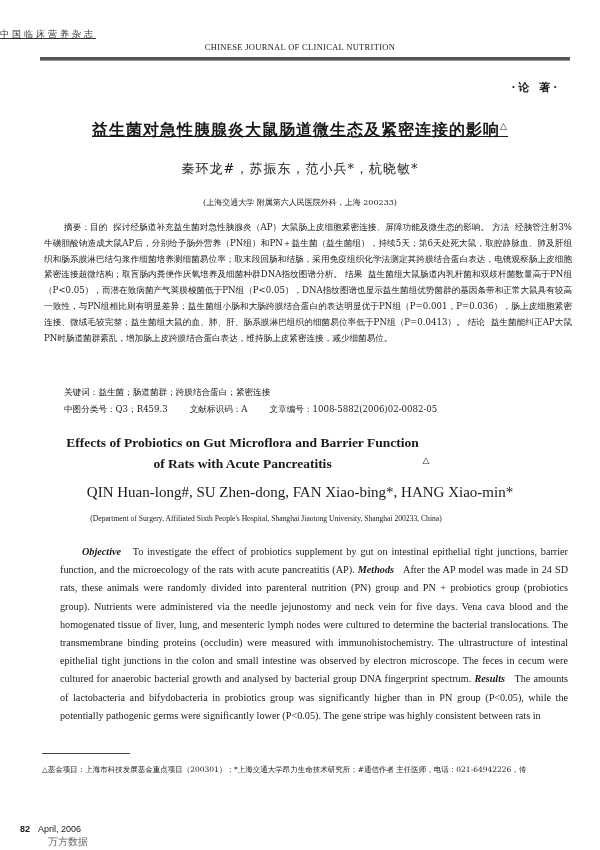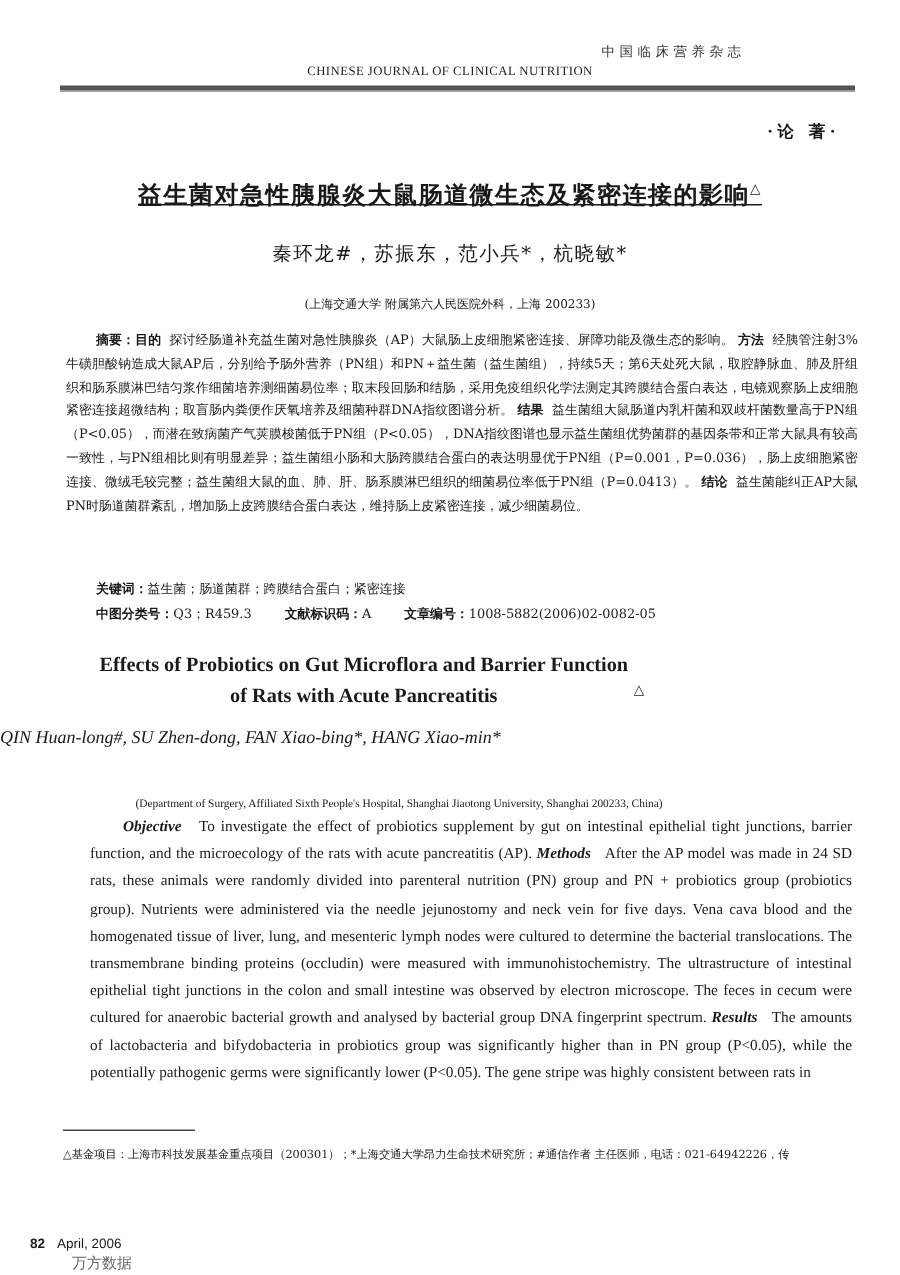--- a/index.html
+++ b/index.html
@@ -1,34 +1,34 @@
 <!DOCTYPE html>
 <html><head>
 <meta charset="utf-8">
 <style>
   html, body { margin: 0; padding: 0; background: #ffffff; }
   body { width: 600px; height: 850px; position: relative; overflow: hidden; color: #1a1a1a; font-family: "DejaVu Serif", serif; }
   .abs { position: absolute; }
-  .journal-cn { left: 0; width: 497px; top: 28px; text-align: right; font-size: 9px; letter-spacing: 3px; color: #333; }
+  .journal-cn { left: 0; width: 497px; top: 28px; text-align: left; font-size: 9px; letter-spacing: 3px; color: #333; text-decoration: underline; }
   .journal-en { left: 0; width: 600px; top: 42px; text-align: center; font-size: 8.5px; font-family: "Liberation Serif", serif; letter-spacing: 0.3px; color: #222; }
   .header-rule { left: 40px; width: 530px; top: 57px; height: 3px; background: #555; border-bottom: 1px solid #999; }
   .section-tag { right: 40px; top: 80px; font-size: 11px; font-weight: bold; letter-spacing: 3px; }
   .title-cn { left: 0; width: 600px; top: 120px; text-align: center; font-size: 16px; font-weight: bold; font-family: "DejaVu Sans", sans-serif; letter-spacing: 1px; text-decoration: underline; }
   .title-cn sup, .title-en sup { font-size: 9px; font-weight: normal; }
   .authors-cn { left: 0; width: 600px; top: 160px; text-align: center; font-size: 13px; letter-spacing: 1px; }
   .affil-cn { left: 0; width: 600px; top: 197px; text-align: center; font-size: 8px; }
   .abstract-cn { left: 44px; width: 528px; top: 220px; font-size: 8.6px; line-height: 15.8px; text-align: justify; }
   .abstract-cn .indent { display: inline-block; width: 20px; }
-  .kw-bold { font-weight: bold; font-family: "DejaVu Sans", sans-serif; }
+  .kw-bold { font-weight: normal; font-family: "DejaVu Sans", sans-serif; }
   .keywords { left: 64px; top: 387px; font-size: 8.6px; }
   .classif { left: 64px; top: 404px; font-size: 8.6px; }
   .classif span.gap { display: inline-block; width: 22px; }
   .title-en { left: 0; width: 492px; top: 432px; text-align: center; font-size: 13.5px; font-weight: bold; font-family: "Liberation Serif", serif; line-height: 21px; }
-  .authors-en { left: 0; width: 600px; top: 484px; font-size: 12px; font-family: "Liberation Serif", serif; font-style: italic; }
-  .affil-en { left: 0; width: 532px; top: 531px; text-align: center; font-size: 7.6px; font-family: "Liberation Serif", serif; }
+  .authors-en { left: 0; width: 600px; top: 484px; text-align: center; font-size: 15px; font-family: "Liberation Serif", serif; }
+  .affil-en { left: 0; width: 532px; top: 514px; text-align: center; font-size: 7.6px; font-family: "Liberation Serif", serif; }
   .abstract-en { left: 60px; width: 508px; top: 543px; font-size: 10.2px; line-height: 18.2px; text-align: justify; font-family: "Liberation Serif", serif; }
   .abstract-en .indent { display: inline-block; width: 22px; }
   .abstract-en b { font-weight: bold; font-style: italic; }
   .foot-rule { left: 42px; top: 753px; width: 88px; height: 1px; background: #444; }
   .footnote { left: 42px; width: 530px; top: 762px; font-size: 7.5px; line-height: 16px; }
   .page-num { left: 20px; top: 824px; font-size: 9px; font-family: "Liberation Sans", sans-serif; }
   .page-num b { margin-right: 8px; }
   .watermark { left: 48px; top: 835px; font-size: 10px; color: #666; }
 </style>
 </head>

